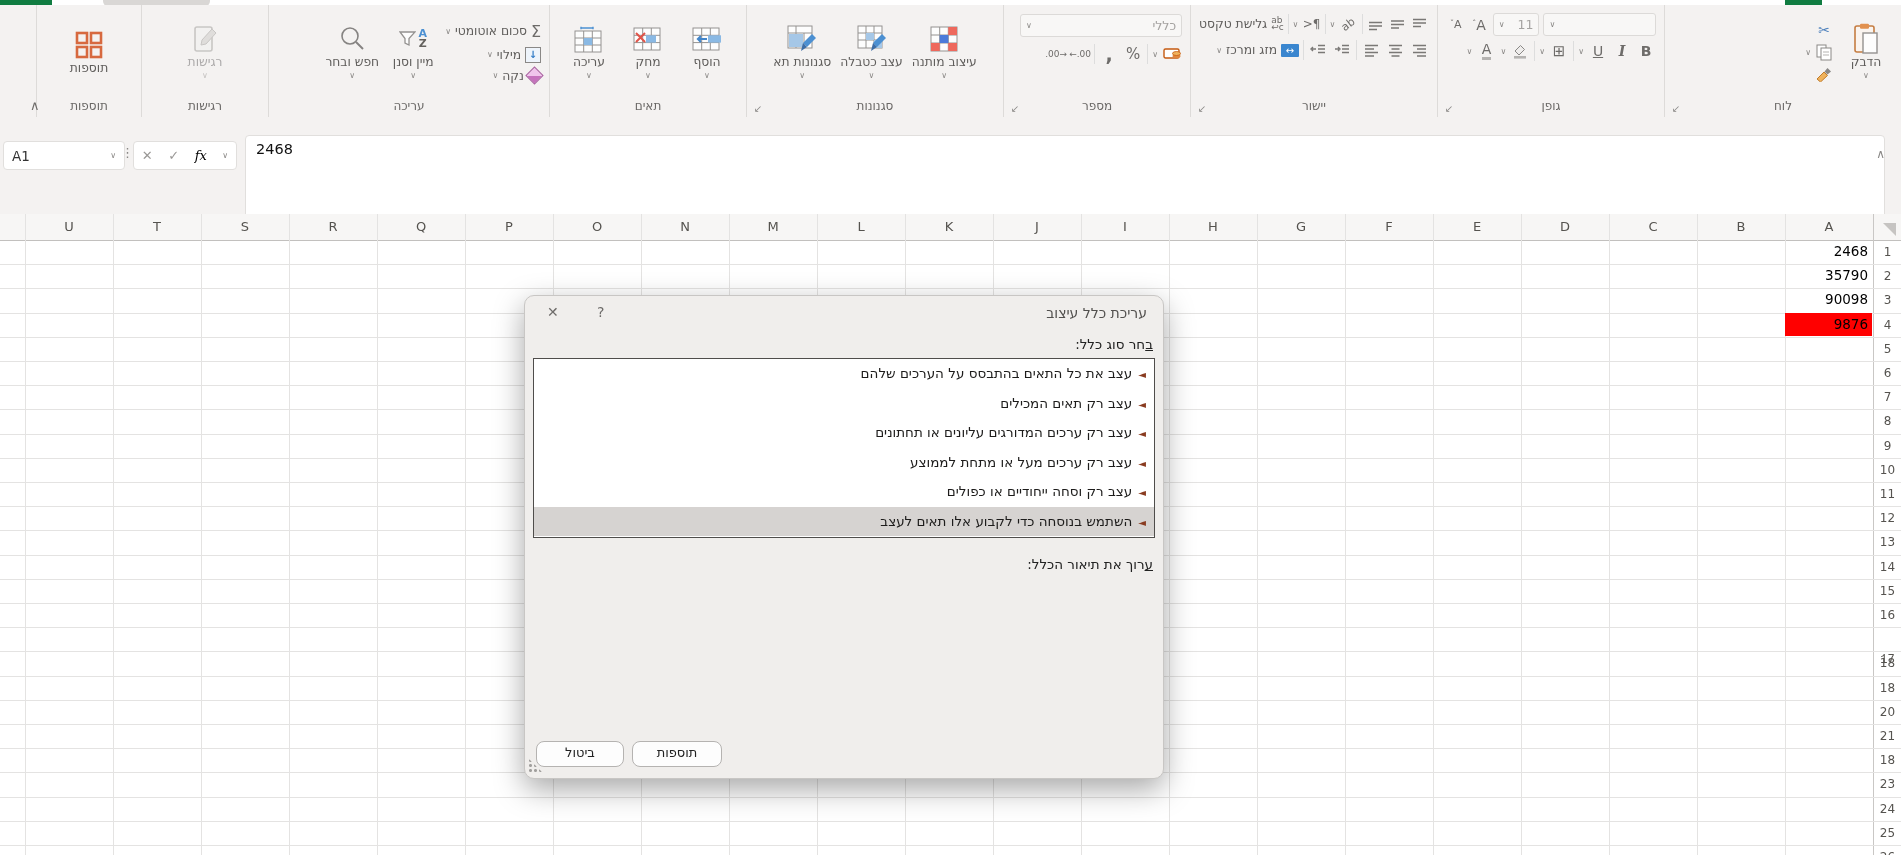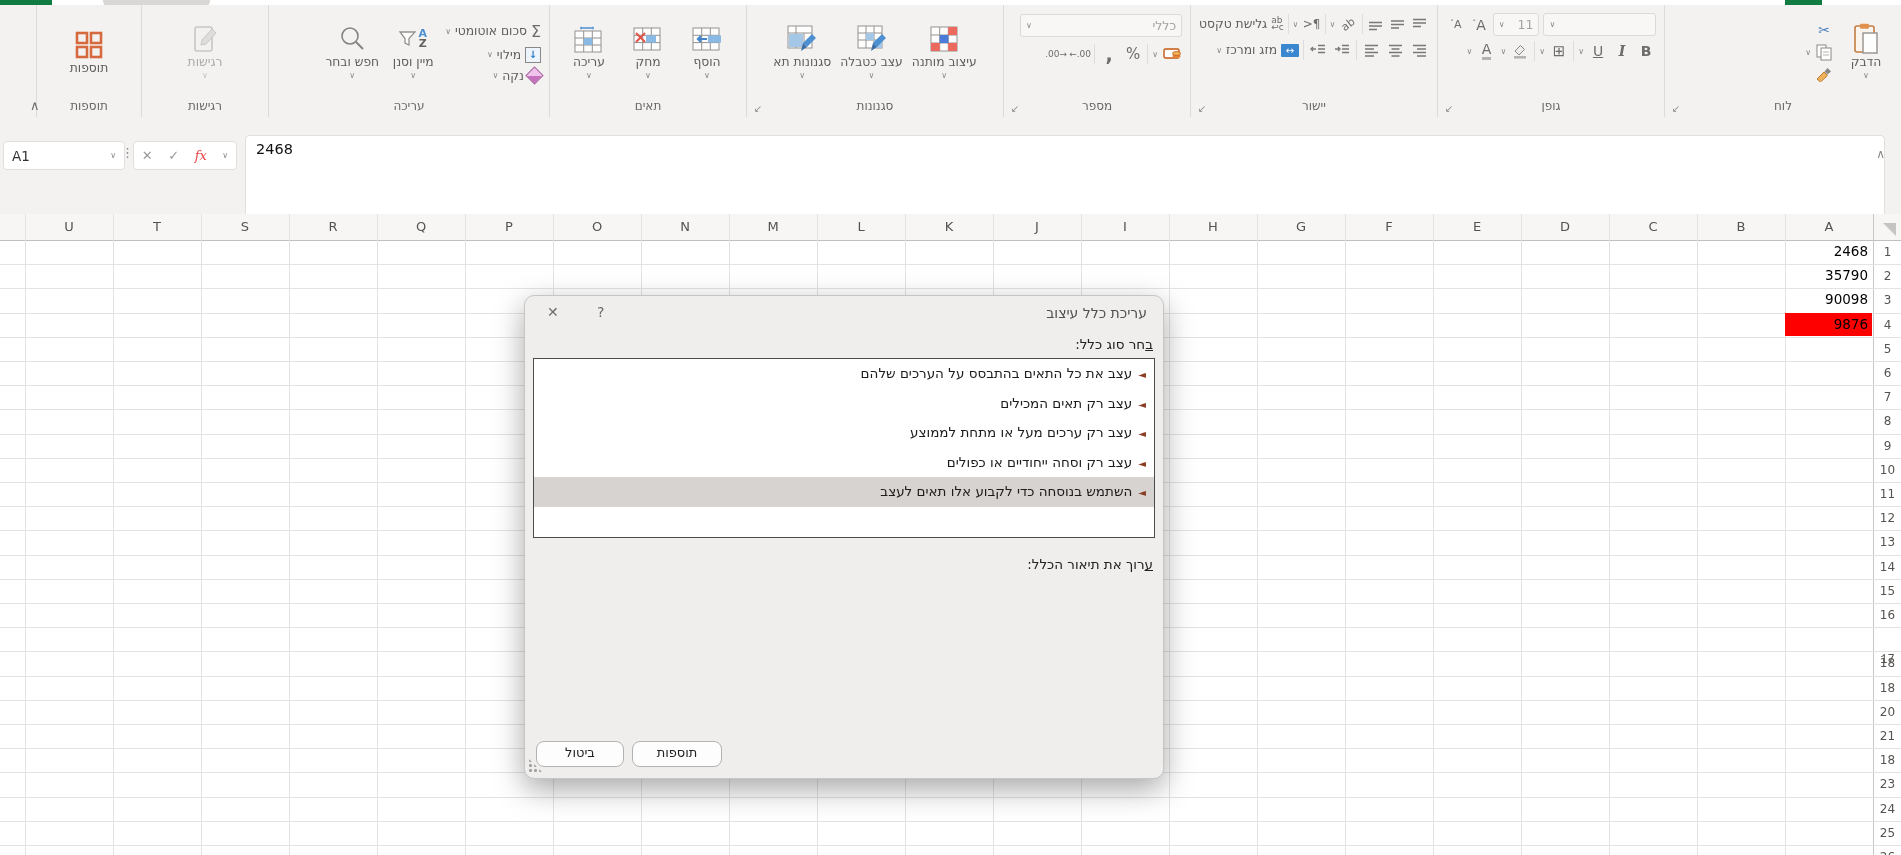--- a/index.html
+++ b/index.html
@@ -446,21 +446,21 @@
 
 <div id="fbar">
   <div class="wbox" id="namebox">
     <span>A1</span>
     <span class="chev8">∨</span>
   </div>
   <span id="fxdots">⋮</span>
   <div class="wbox" id="fxbox">
     <span>✕</span>
     <span>✓</span>
-    <span class="it" style="color:#ef4444;">fx</span>
+    <span class="it" style="color:#000000;">fx</span>
     <span class="chev8">∨</span>
   </div>
   <div class="wbox" id="formulabox">2468</div>
   <span id="fcollapse">∧</span>
 </div>
 
 <div id="sheet">
       <div class="sheet-header"></div>
       <div class="colhead" style="left: 25px; width: 88px;">U</div>
       <div class="colhead" style="left: 113px; width: 88px;">T</div>
@@ -569,20 +569,21 @@
   <div id="dlg-title">עריכת כלל עיצוב</div>
   <span id="dlg-help">?</span>
   <span id="dlg-close">✕</span>
 
   <div class="dlg-label" style="top:40px;">
     <span class="un">ב</span><span>חר סוג כלל:</span>
   </div>
   <div id="rulelist">
         <div class="rule-item"><span class="arr">◄</span><span>עצב את כל התאים בהתבסס על הערכים שלהם</span></div>
         <div class="rule-item"><span class="arr">◄</span><span>עצב רק תאים המכילים</span></div>
+        <div class="rule-item"><span class="arr">◄</span><span>עצב רק ערכים המדורגים עליונים או תחתונים</span></div>
         <div class="rule-item"><span class="arr">◄</span><span>עצב רק ערכים מעל או מתחת לממוצע</span></div>
         <div class="rule-item"><span class="arr">◄</span><span>עצב רק וסחה ייחודיים או כפולים</span></div>
         <div class="rule-item selected"><span class="arr">◄</span><span>השתמש בנוסחה כדי לקבוע אלו תאים לעצב</span></div>
       </div>
 
   <div class="dlg-label" style="top:260px;">
     <span class="un">ע</span><span>רוך את תיאור הכלל:</span>
   </div>
 
 

